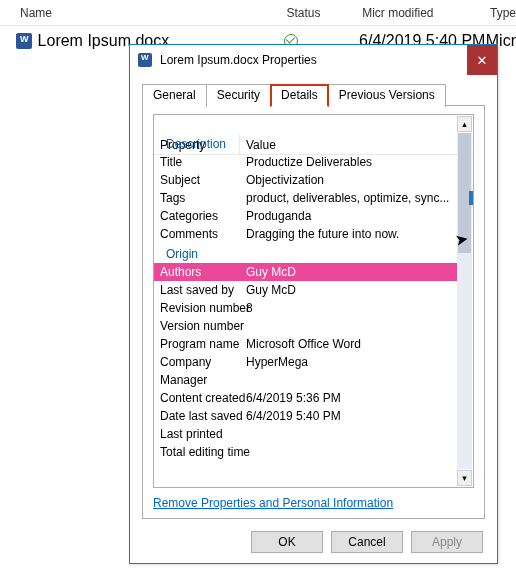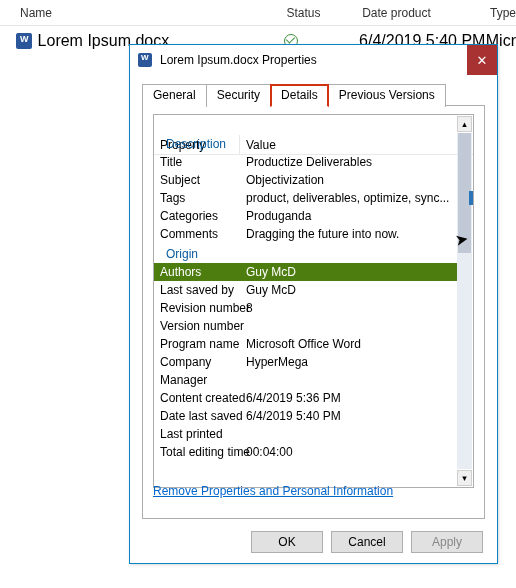--- a/index.html
+++ b/index.html
@@ -204,28 +204,28 @@
     height: 18px;
     display: flex; align-items: center;
   }
   .prop-row {
     display: flex;
     height: 18px;
     align-items: center;
     font-size: 12px;
   }
   .prop-row.selected {
-    background: #4d7c0f;
+    background: #ec4899;
     color: #fff;
   }
   .cell-prop { width: 86px; padding-left: 6px; white-space: nowrap; }
   .cell-val { flex: 1; padding-left: 6px; white-space: nowrap; overflow: hidden; text-overflow: ellipsis; }
   .remove-link {
     position: absolute;
-    bottom: 20px;
+    bottom: 8px;
     left: 10px;
     color: #0066cc;
     font-size: 12px;
     text-decoration: underline;
     cursor: pointer;
   }
   .button-row {
     position: absolute;
     bottom: 10px;
     right: 14px;
@@ -258,21 +258,21 @@
     z-index: 10;
     transform: rotate(-10deg);
   }
 </style>
 </head>
 <body>
 
 <div class="explorer-header">
   <div class="col-name">Name</div>
   <div class="col-status">Status</div>
-  <div class="col-date">Date product</div>
+  <div class="col-date">Micr modified</div>
   <div class="col-type">Type</div>
 </div>
 <div class="explorer-row">
   <div class="file-icon"></div>
   <div style="width:253px">Lorem Ipsum.docx</div>
   <div style="width:77px">
       <div class="check-circle"></div>
     </div>
   <div style="width:130px">6/4/2019 5:40 PM</div>
   <div>Micr</div>
@@ -368,21 +368,20 @@
         <div class="prop-row">
           <div class="cell-prop">Date last saved</div>
           <div class="cell-val">6/4/2019 5:40 PM</div>
         </div>
         <div class="prop-row">
           <div class="cell-prop">Last printed</div>
           <div class="cell-val"></div>
         </div>
         <div class="prop-row">
           <div class="cell-prop">Total editing time</div>
-          <div class="cell-val">00:04:00</div>
         </div>
 
       </div>
     </div>
 
     <div class="remove-link">Remove Properties and Personal Information</div>
   </div>
 
   <div class="button-row">
     <div class="btn">OK</div>

